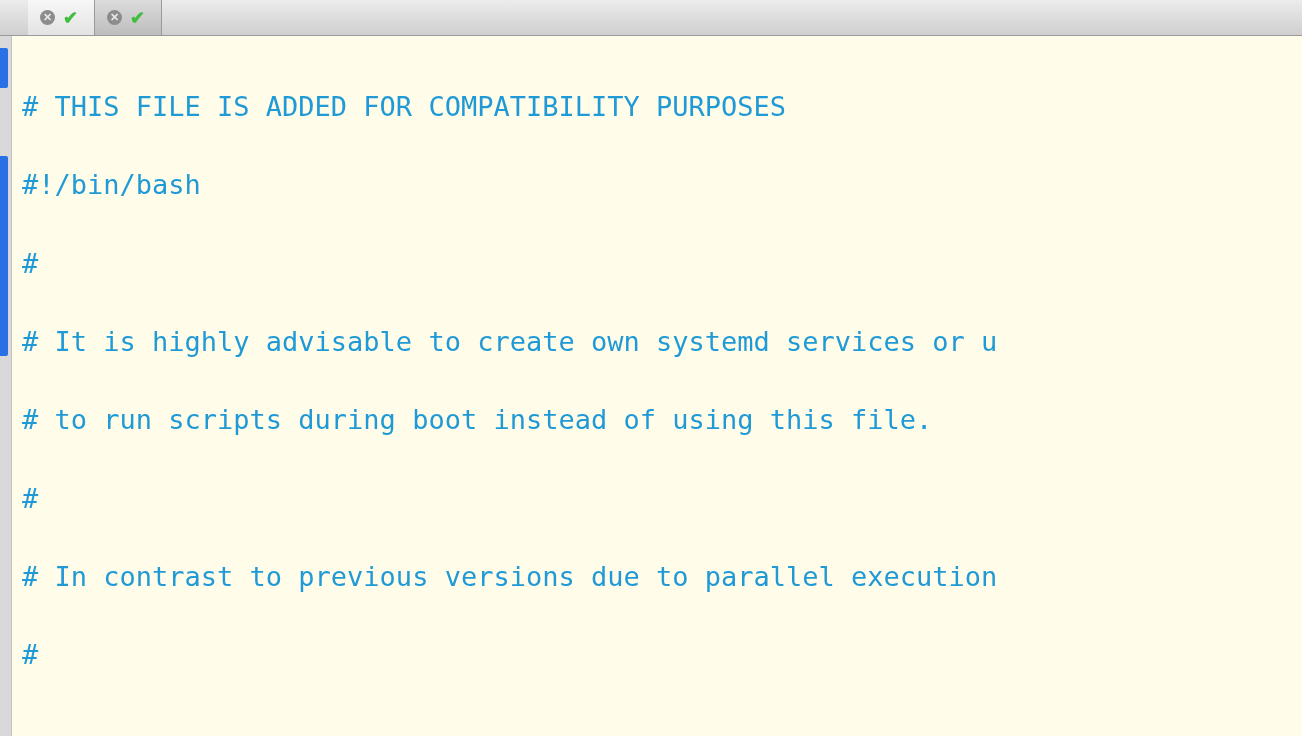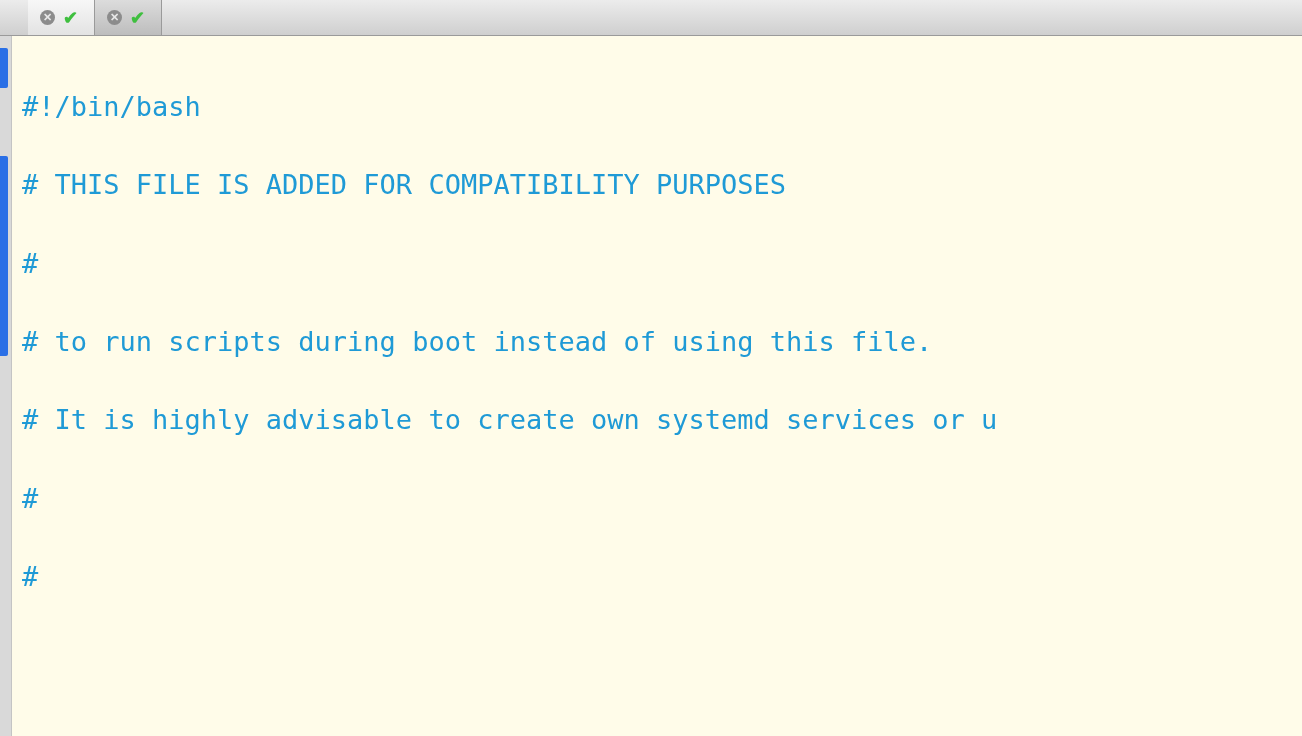--- a/index.html
+++ b/index.html
@@ -92,26 +92,27 @@
   </div>
 </div>
 
 <div class="editor-wrap">
   <div class="left-rail">
     <div class="marker" style="top:12px;height:40px"></div>
     <div class="marker" style="top:120px;height:200px"></div>
   </div>
 
   <div class="editor">
+<span class="line"><span class="c-comment"># THIS FILE IS ADDED FOR COMPATIBILITY PURPOSES</span></span>
 <span class="line"><span class="c-comment">#!/bin/bash</span></span>
-<span class="line"><span class="c-comment"># THIS FILE IS ADDED FOR COMPATIBILITY PURPOSES</span></span>
 <span class="line"><span class="c-comment">#</span></span>
+<span class="line"><span class="c-comment"># It is highly advisable to create own systemd services or u</span></span>
 <span class="line"><span class="c-comment"># to run scripts during boot instead of using this file.</span></span>
-<span class="line"><span class="c-comment"># It is highly advisable to create own systemd services or u</span></span>
 <span class="line"><span class="c-comment">#</span></span>
+<span class="line"><span class="c-comment"># In contrast to previous versions due to parallel execution</span></span>
 <span class="line"><span class="c-comment">#</span></span>
 
 
 
 
 
 
   </div>
 </div>
 

